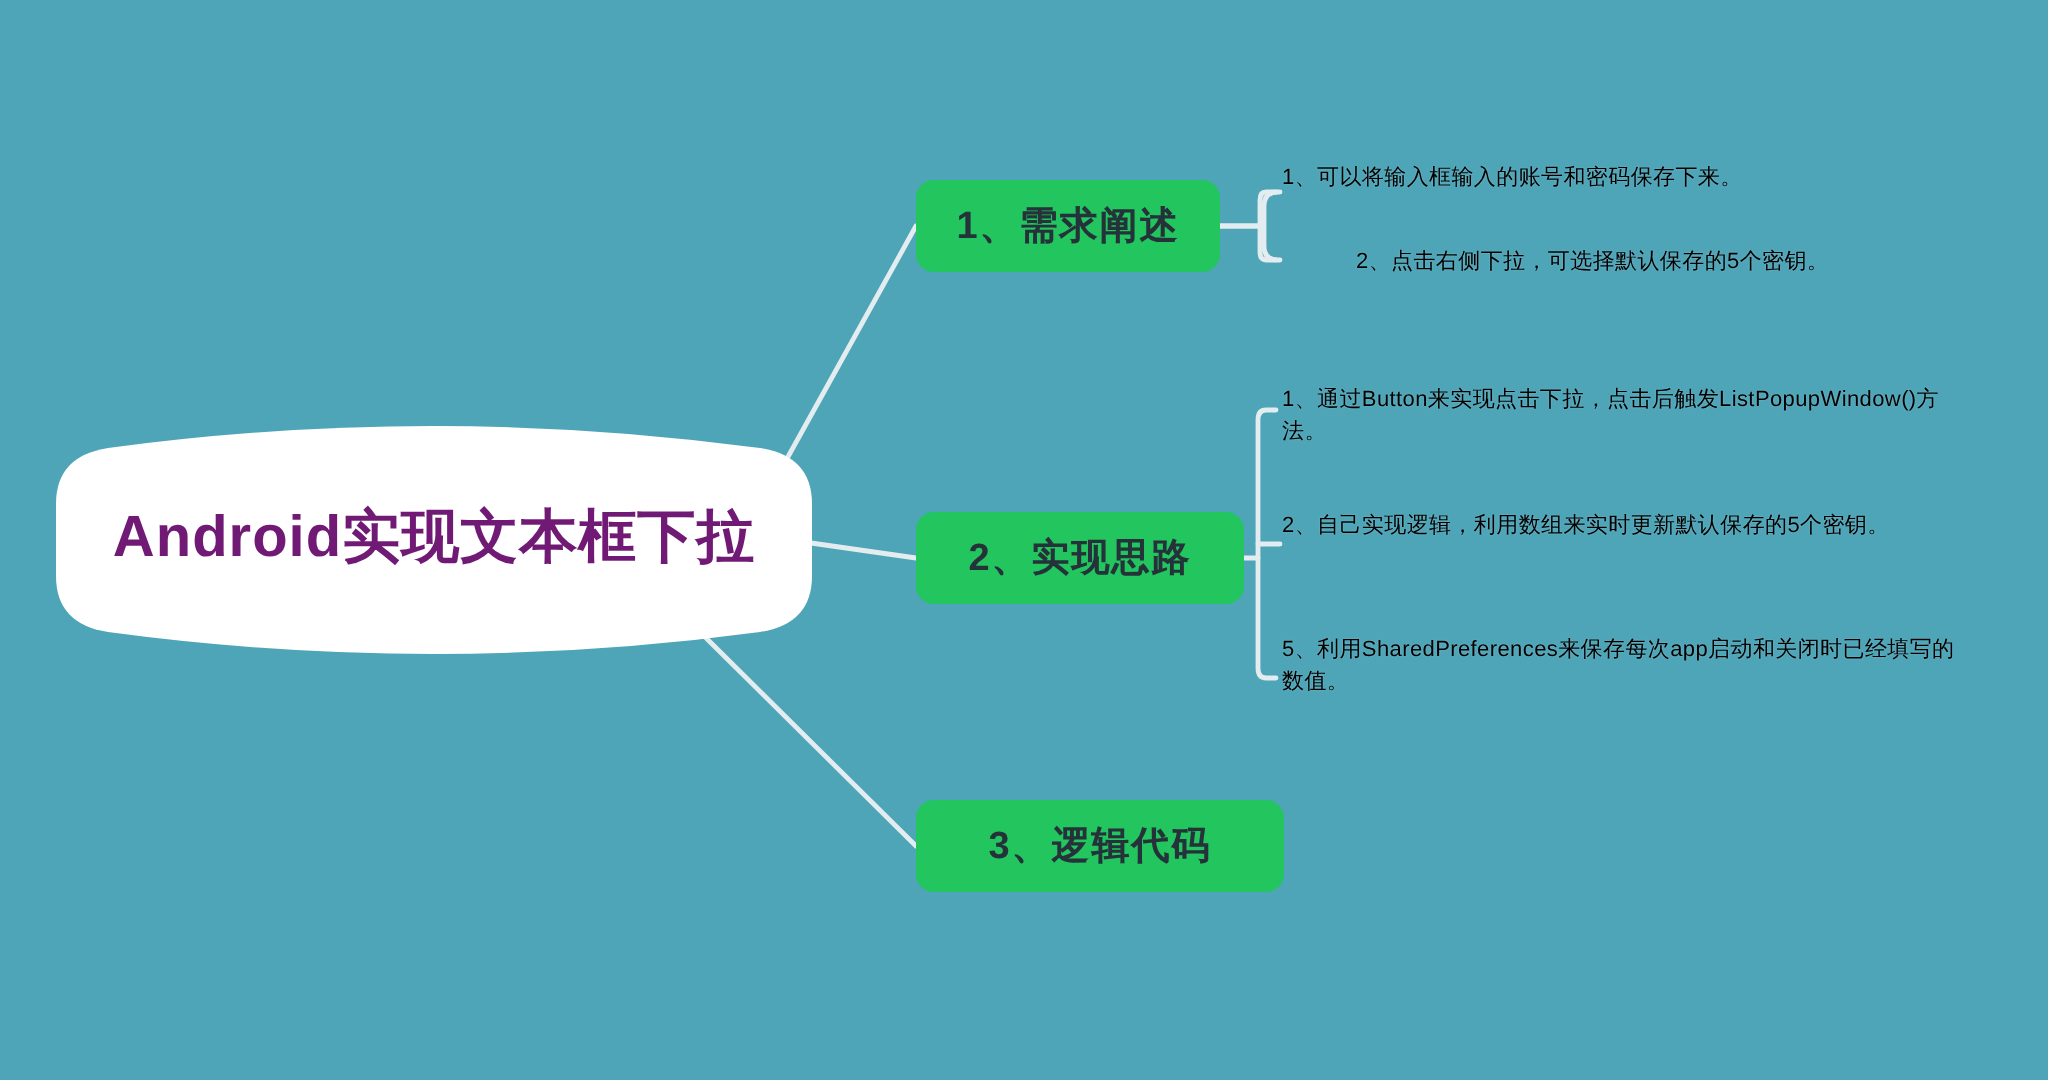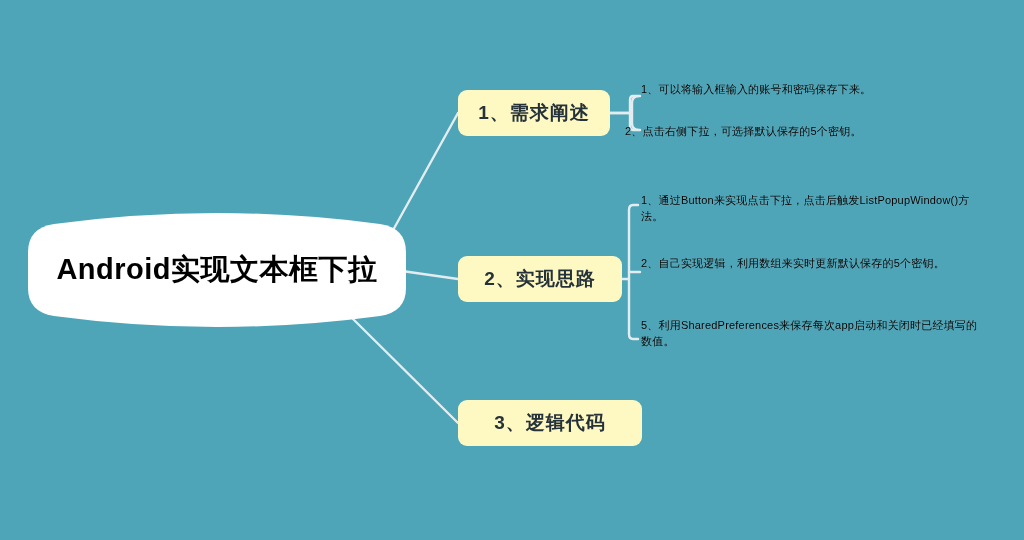--- a/index.html
+++ b/index.html
@@ -41,33 +41,33 @@
     position: absolute;
     inset: 0;
   }
   .central-node .label {
     position: absolute;
     inset: 0;
     display: flex;
     align-items: center;
     justify-content: center;
     text-align: center;
-    color: #000000;
+    color: #701a75;
     font-size: 29px;
     font-weight: 700;
     line-height: 1.35;
     letter-spacing: 0.5px;
     padding: 0 22px;
     box-sizing: border-box;
   }
 
   
   .branch-node {
     position: absolute;
-    background: #fef9c3;
+    background: #22c55e;
     border-radius: 9px;
     display: flex;
     align-items: center;
     justify-content: center;
     color: #25323a;
     font-size: 19px;
     font-weight: 700;
     letter-spacing: 1px;
     box-sizing: border-box;
   }
@@ -78,21 +78,21 @@
   
   .detail-item {
     position: absolute;
     color: #000000;
     font-size: 11px;
     line-height: 1.42;
     letter-spacing: 0.2px;
     text-shadow: 0 0 1px rgba(255,255,255,0.25);
   }
   #detail-1-1 { left: 641px; top: 82px;  width: 345px; }
-  #detail-1-2 { left: 625px; top: 124px; width: 345px; }
+  #detail-1-2 { left: 678px; top: 124px; width: 345px; }
   #detail-2-1 { left: 641px; top: 193px; width: 336px; }
   #detail-2-2 { left: 641px; top: 256px; width: 336px; }
   #detail-2-3 { left: 641px; top: 318px; width: 340px; }
 </style>
 </head>
 <body>
 
 <div id="mindmap-canvas">
 
   <svg class="edge-layer" viewBox="0 0 1024 540" width="1024" height="540">

